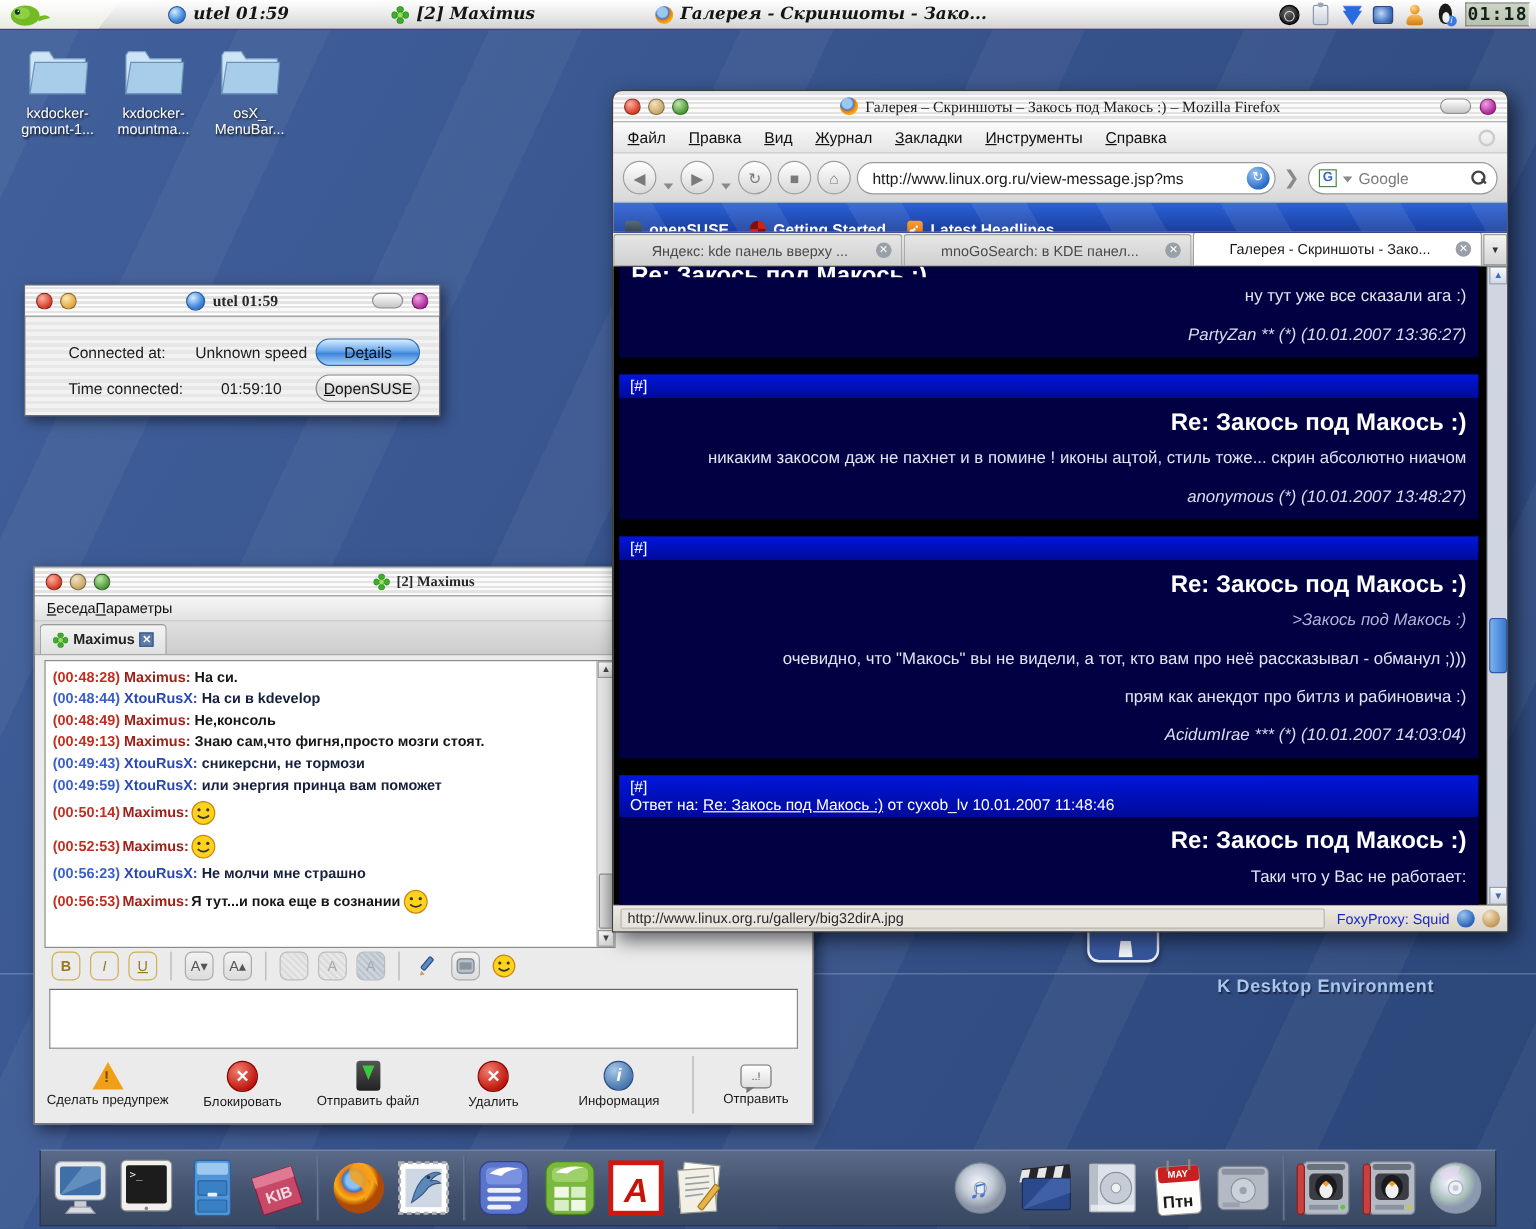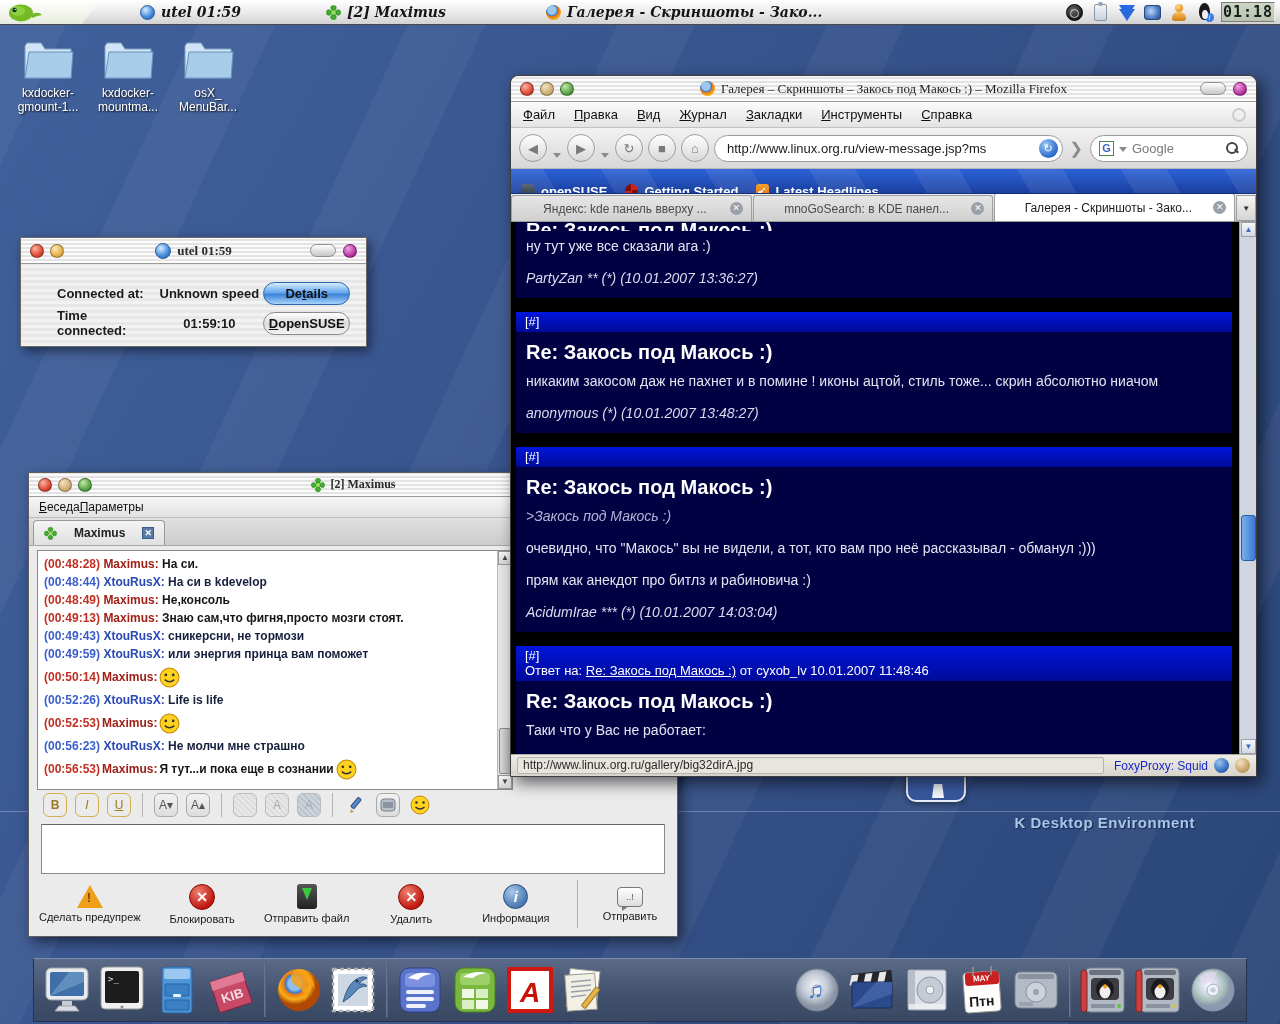--- a/index.html
+++ b/index.html
@@ -62,39 +62,39 @@
   .mac-magenta{ background:radial-gradient(circle at 35% 30%, #f2a0e4, #b0289c 70%); }
   .mac-pill { width:26px; height:13px; border-radius:7px; background:linear-gradient(#ffffff,#c6c6c6); border:1px solid #909090; }
   .mac-title { position:absolute; left:0; right:0; text-align:center; font-size:13px; font-weight:bold; color:#2a2a2a;
     display:flex; align-items:center; justify-content:center; gap:6px; pointer-events:none;font-family:Liberation Serif, serif; }
 
   
   #utel { position:absolute; left:20px; top:237px; width:347px; height:110px; z-index:10;
     background:repeating-linear-gradient(0deg,#f2f2f2 0 3px,#e7e7e7 3px 6px);
     border:1px solid #6a6a6a; box-shadow:3px 4px 10px rgba(0,0,10,.5); }
   #utel .mac-titlebar { height:26px; }
-  .utel-body { padding:14px 10px 0 18px;font-weight:bold; }
+  .utel-body { padding:14px 10px 0 18px; }
   .utel-row { display:flex; align-items:center; height:30px; font-size:13px; color:#1a1a1a; }
   .utel-label { width:118px; padding-left:18px; }
   .utel-value { width:110px; text-align:center; }
   .aqua-btn { margin-left:auto; margin-right:6px; width:88px; height:23px; border-radius:12px; font-size:13px; color:#111;
     display:flex; align-items:center; justify-content:center; cursor:pointer; }
   .aqua-blue { background:linear-gradient(#d8ecff,#66a8ec 45%,#3c84d8 55%,#a8d4fa); border:1px solid #2a66b0; }
   .aqua-white { background:linear-gradient(#ffffff,#dcdcdc 50%,#f2f2f2); border:1px solid #8a8a8a; }
   .u-key { text-decoration:underline; }
 
   
   #chat { position:absolute; left:28px; top:472px; width:650px; height:465px; z-index:20;
     background:#ebebeb; border:1px solid #5e5e5e; box-shadow:4px 5px 12px rgba(0,0,10,.55); }
   #chat .mac-titlebar { height:24px; }
   .chat-menubar { height:21px; display:flex; align-items:center; gap:0; padding-left:10px;
     background:linear-gradient(#f6f6f6,#e2e2e2); border-bottom:1px solid #bdbdbd; font-size:12px; color:#111; }
   .u-first::first-letter { text-decoration:underline; }
   .chat-tabbar { height:28px; background:linear-gradient(#e0e0e0,#cccccc); border-bottom:1px solid #a8a8a8; display:flex; align-items:flex-end; padding-left:4px; }
-  .chat-tab { height:25px; display:flex; align-items:center; gap:17px; padding:0 10px; font-size:12px; font-weight:bold; color:#222;
+  .chat-tab { height:25px; display:flex; align-items:center; gap:4px; padding:0 10px; font-size:12px; font-weight:bold; color:#222;
     background:linear-gradient(#f4f4f4,#e0e0e0); border:1px solid #9a9a9a; border-bottom:none; border-radius:4px 4px 0 0; }
   .tab-close-sq { width:12px; height:12px; background:#5a7aa8; border:1px solid #3a5a88; color:#fff; font-size:9px; line-height:10px; text-align:center; }
   .chat-logwrap { margin:4px 8px 0 8px; width:476px; height:240px; border:1px solid #8a8a8a; background:#fff; display:flex; }
   .chat-log { flex:1; padding:6px 4px 2px 6px; overflow:hidden; font-size:12px; font-weight:bold; line-height:14px; }
   .chat-row { margin-bottom:4px; white-space:nowrap; }
   .chat-row.smirow { height:24px; display:flex; align-items:center; gap:2px; }
   .t-max { color:#c03022; } .n-max { color:#a02018; } .m-max { color:#161616; }
   .t-xto { color:#3a5ecc; } .n-xto { color:#2a48b4; } .m-xto { color:#16203c; }
   .chat-scroll { width:15px; background:#e6e6e6; border-left:1px solid #bbb; position:relative; }
   .chat-scroll .arr { position:absolute; left:0; width:14px; height:14px; background:linear-gradient(#fafafa,#d6d6d6); border:1px solid #999; font-size:8px; line-height:12px; text-align:center; color:#444; }
@@ -156,21 +156,21 @@
   .ff-tab { width:243px; height:26px; display:flex; align-items:center; padding:0 8px; font-size:12px; color:#4a4a4a;
     background:linear-gradient(#e6e6e6,#d0d0d0); border:1px solid #a0a0a0; border-bottom:none; border-radius:3px 3px 0 0; margin-right:1px; cursor:pointer; }
   .ff-tab.active { background:#fff; color:#1a1a1a; height:28px; }
   .ff-tab .tlabel { flex:1; text-align:center; overflow:hidden; white-space:nowrap; }
   .tab-close { width:13px; height:13px; border-radius:50%; background:#9aa0a8; color:#fff; font-size:9px; line-height:12px; text-align:center; }
   .tab-list-btn { margin-left:auto; width:20px; height:26px; background:linear-gradient(#f4f4f4,#d4d4d4); border:1px solid #a0a0a0;
     display:flex; align-items:center; justify-content:center; font-size:8px; color:#333; cursor:pointer; }
   .ff-content { flex:1; background:#000; position:relative; overflow:hidden; padding:0 24px 0 5px; }
   .fclip { height:9px; overflow:hidden; display:flex; align-items:flex-end; background:#000042; padding:0 10px; }
   .fclip .ftitle { margin:0 0 -11px 0; }
-  .fmsg { background:#000042; color:#e4e4f4; padding:7px 10px 12px; font-size:14px; }
+  .fmsg { background:#000042; color:#e4e4f4; padding:7px 10px 12px; font-size:14px;text-align:right; }
   .fhdr { background:linear-gradient(#0016dc,#000a98); color:#fff; padding:2px 9px 3px; font-size:13px; margin-top:14px; }
   .fhdr a, .fhdr .anchor { color:#fff; text-decoration:none; }
   .fhdr .rlink { text-decoration:underline; cursor:pointer; }
   .ftitle { font-size:20px; font-weight:bold; color:#fff; margin:2px 0 9px; }
   .fquote { color:#b4b4d8; font-style:italic; margin-bottom:16px; }
   .fbody { margin-bottom:16px; }
   .fsig { font-style:italic; color:#dcdcf0; }
   .ff-scroll { position:absolute; right:0; top:0; bottom:0; width:17px; background:#cfd6e2; border-left:1px solid #9aa2b0; }
   .ff-scroll .sarr { position:absolute; left:1px; width:15px; height:15px; background:linear-gradient(#f6f8fa,#d2d8e2); border:1px solid #98a0ae; color:#3a6ac8; font-size:8px; line-height:13px; text-align:center; }
   .ff-scroll .sthumb { position:absolute; left:1px; top:293px; width:15px; height:46px; border-radius:3px;
@@ -365,21 +365,20 @@
         <div class="chat-row smirow">
             <span class="t-max">(00:50:14)</span> 
             <span class="n-max">Maximus:</span>
           <svg width="21" height="21" viewBox="0 0 20 20">
               <circle cx="10" cy="10" r="9" fill="#ffd21e" stroke="#c8860a"></circle>
               <circle cx="6.5" cy="7.5" r="1.3" fill="#333"></circle>
               <circle cx="13.5" cy="7.5" r="1.3" fill="#333"></circle>
               <path d="M5.5 12 Q10 16 14.5 12" stroke="#333" stroke-width="1.4" fill="none"></path>
             </svg>
           </div>
-        <div class="chat-row"><span class="t-xto">(00:52:26)</span> <span class="n-xto">XtouRusX:</span> <span class="m-xto">Life is life</span></div>
         <div class="chat-row smirow">
             <span class="t-max">(00:52:53)</span> 
             <span class="n-max">Maximus:</span>
           <svg width="21" height="21" viewBox="0 0 20 20">
               <circle cx="10" cy="10" r="9" fill="#ffd21e" stroke="#c8860a"></circle>
               <circle cx="6.5" cy="7.5" r="1.3" fill="#333"></circle>
               <circle cx="13.5" cy="7.5" r="1.3" fill="#333"></circle>
               <path d="M5.5 12 Q10 16 14.5 12" stroke="#333" stroke-width="1.4" fill="none"></path>
             </svg>
           </div>

